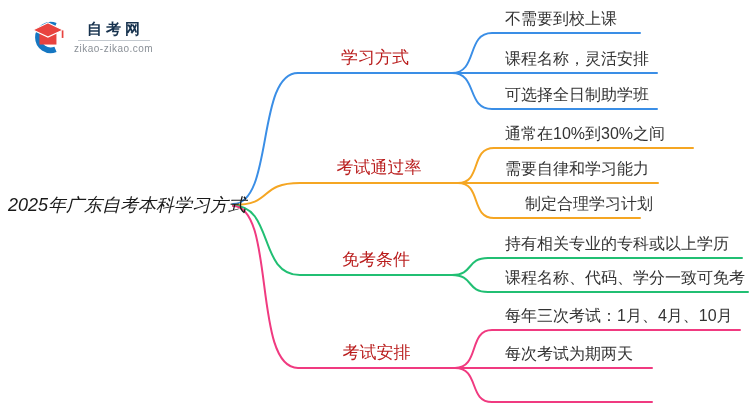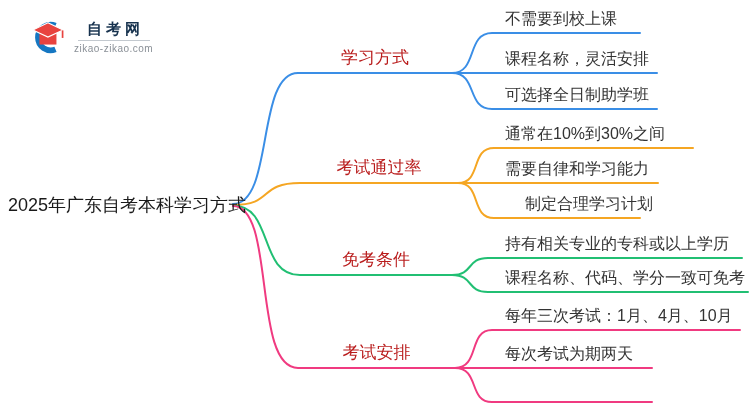--- a/index.html
+++ b/index.html
@@ -81,21 +81,21 @@
       <polygon points="21,3 37,10.5 21,18 5,10.5" stroke="#ffffff" stroke-width="1.2" fill="#E8433F"></polygon>
       <line x1="36.5" y1="11" x2="36.5" y2="19" stroke-width="1.8" stroke="#E8433F"></line>
     </svg>
     <div class="logo-text">
       <div class="site-name">自考网</div>
       <div class="logo-divider"></div>
       <div class="site-url">zikao-zikao.com</div>
     </div>
   </div>
 
-  <div class="node root" style="left:8px;top:194px;">2025年广东自考本科学习方式</div>
+  <div class="node root" style="left:8px;top:194px;font-style:italic;">2025年广东自考本科学习方式</div>
 
   <div class="node branch" style="left:298px;top:48px;width:154px;">学习方式</div>
   <div class="node" style="left:505px;top:9px;">不需要到校上课</div>
   <div class="node" style="left:505px;top:49px;">课程名称，灵活安排</div>
   <div class="node" style="left:505px;top:85px;">可选择全日制助学班</div>
 
   <div class="node branch" style="left:300px;top:158px;width:158px;">考试通过率</div>
   <div class="node" style="left:505px;top:124px;">通常在10%到30%之间</div>
   <div class="node" style="left:505px;top:159px;">需要自律和学习能力</div>
   <div class="node" style="left:505px;top:194px;margin-left:20px;">制定合理学习计划</div>

